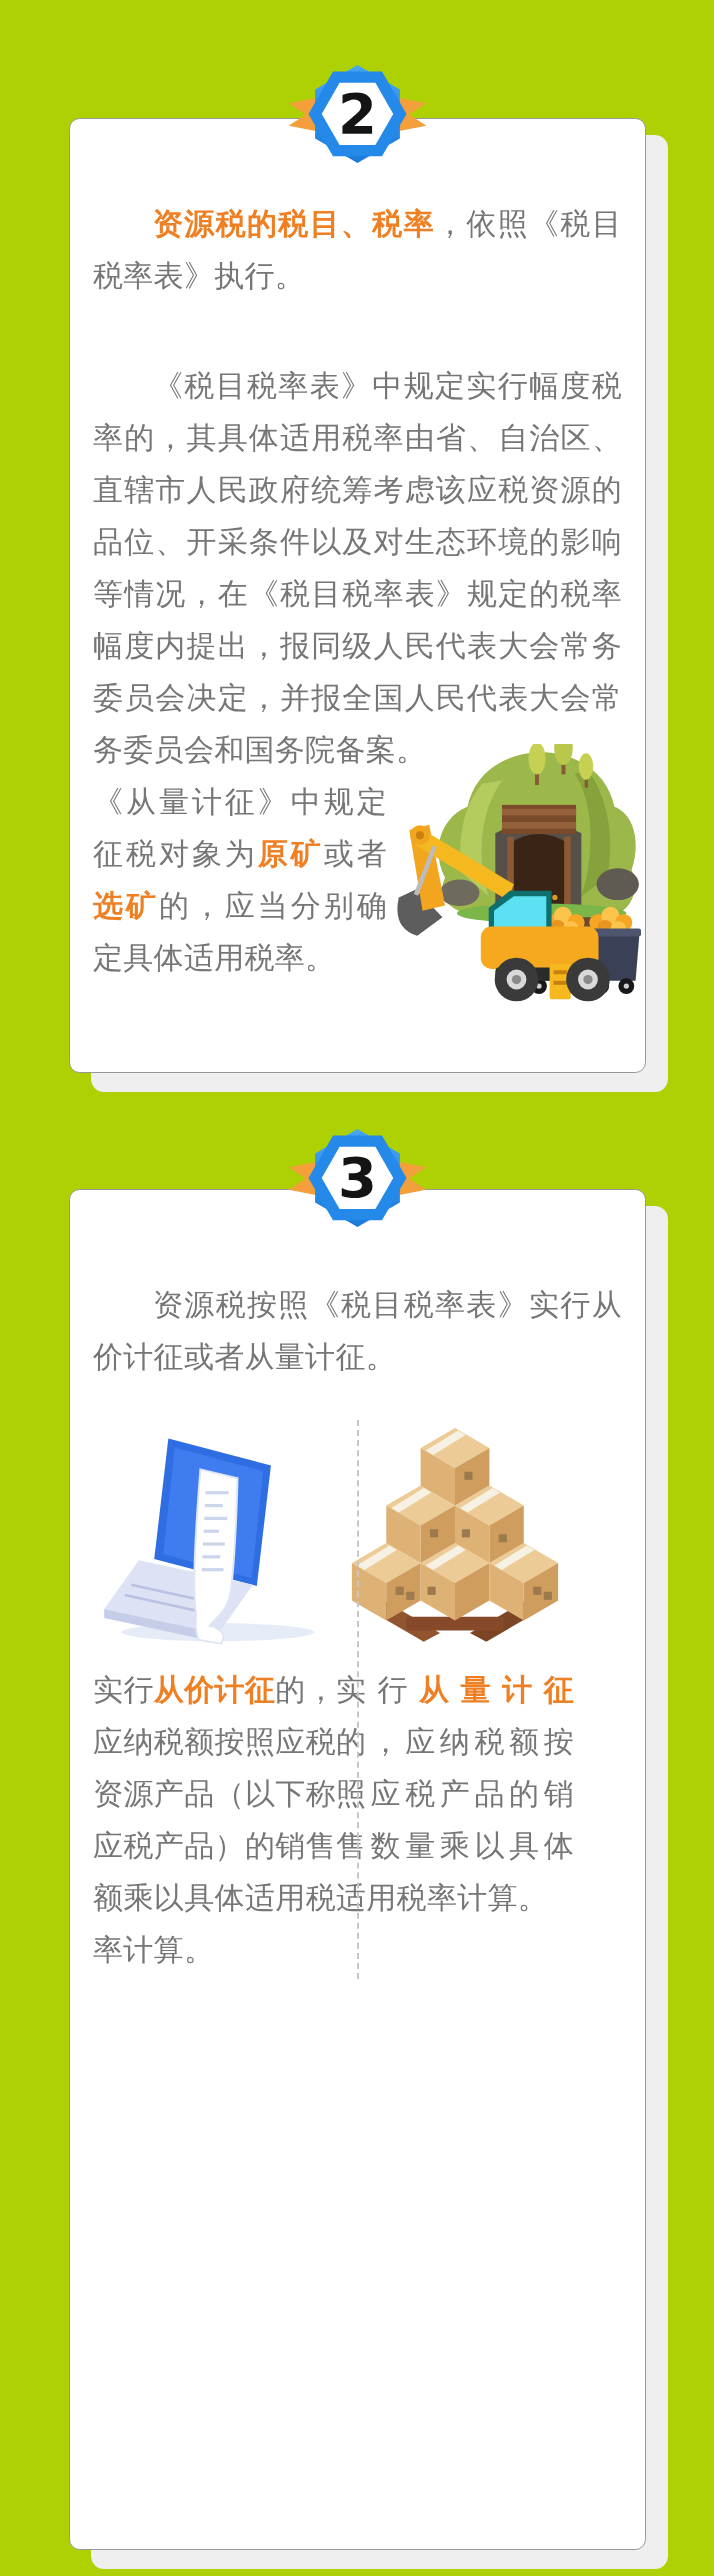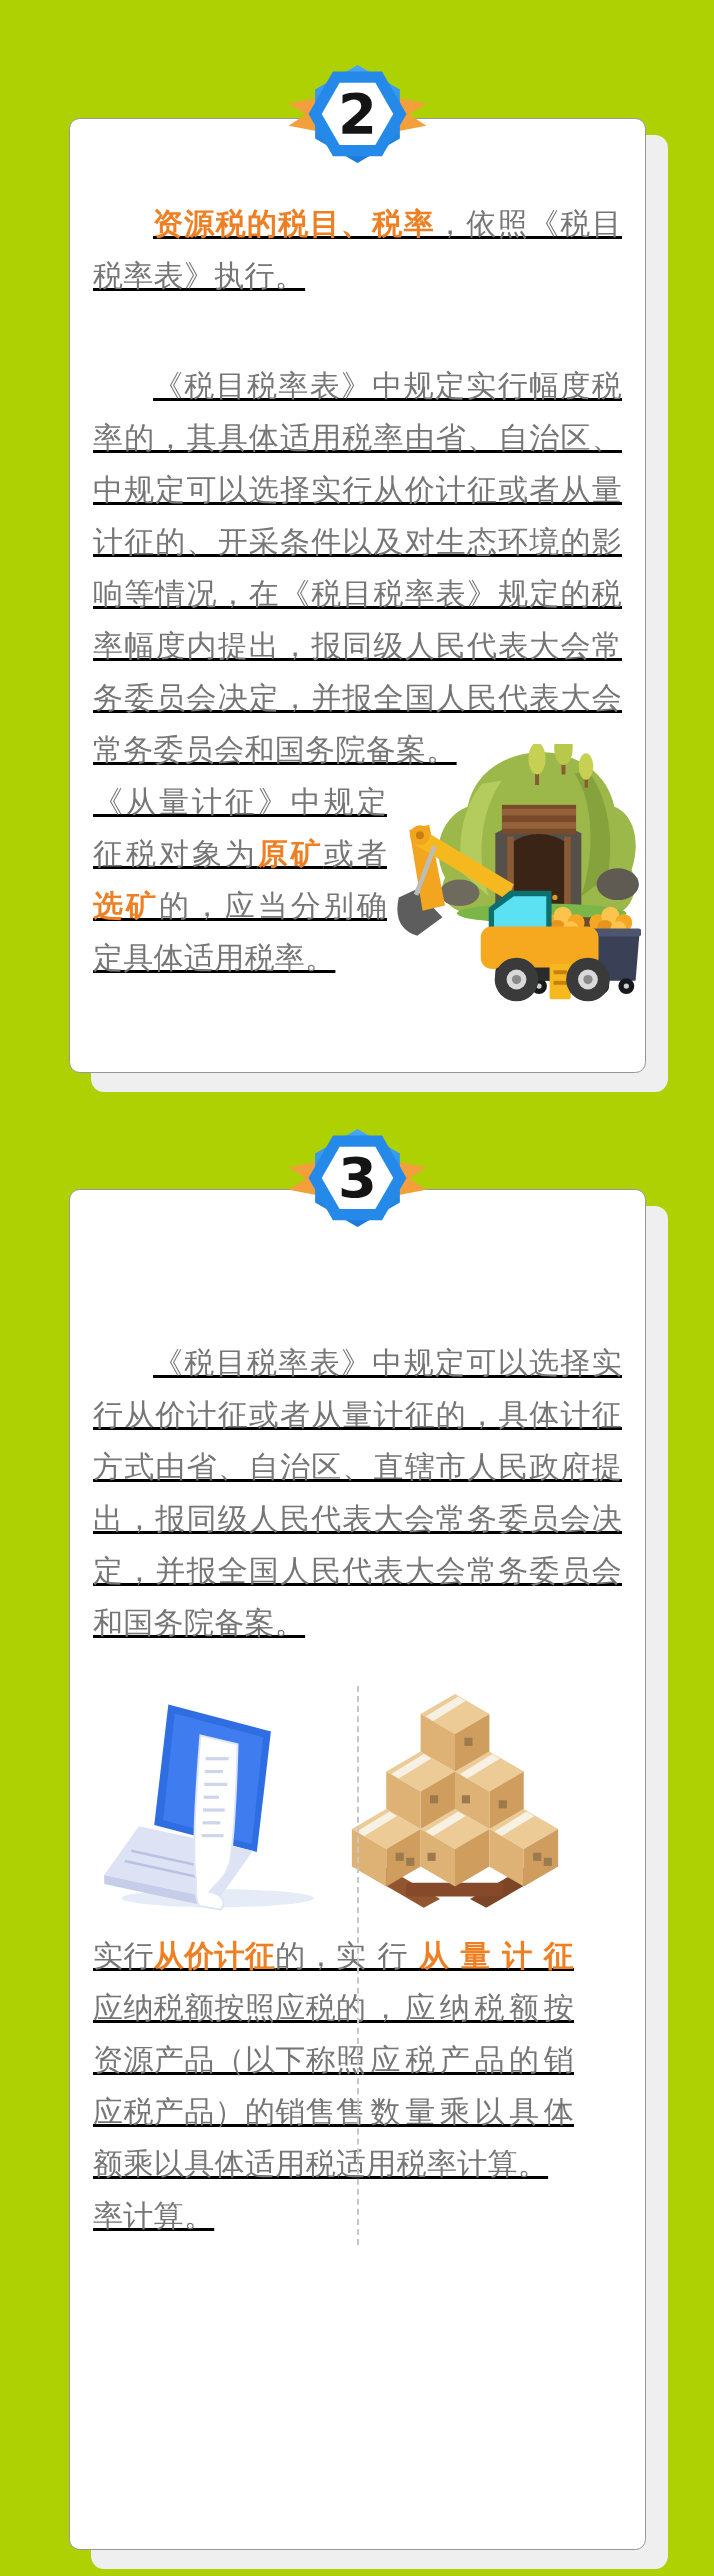--- a/index.html
+++ b/index.html
@@ -6,21 +6,20 @@
   body{
     width:714px;height:2576px;position:relative;overflow:hidden;
     background:#aed104;
     font-family:"Liberation Sans","DejaVu Sans",sans-serif;
   }
   .backing{position:absolute;background:#efefef;border-radius:13.2px;}
   .card{
     position:absolute;left:69px;width:577px;box-sizing:border-box;
     background:#ffffff;border:0.7px solid #979797;border-radius:10.6px;
     padding:79px 23px 0 23px;
-    text-decoration:underline;
   }
   .card1{top:118px;height:955px;}
   .card2{top:1189px;height:1361px;padding-top:89px;}
   .backing1{left:91px;top:135px;width:577px;height:957px;}
   .backing2{left:91px;top:1206px;width:577px;height:1363px;}
 
   .para{
     margin:0;font-size:30px;line-height:52px;color:#767676;
     text-align:justify;text-justify:inter-ideograph;
     letter-spacing:0.3px;
@@ -56,21 +55,21 @@
   .endpara{margin-top:60px;}
 </style>
 </head>
 <body>
 
 <div class="backing backing1"></div>
 
 <section class="card card1">
   <p class="para indent"><span class="hl">资源税的税目、税率</span><span>，依照《税目税率表》执行。</span></p>
 
-  <p class="para indent gap">《税目税率表》中规定实行幅度税率的，其具体适用税率由省、自治区、中规定可以选择实行从价计征或者从量计征的、开采条件以及对生态环境的影响等情况，在《税目税率表》规定的税率幅度内提出，报同级人民代表大会常务委员会决定，并报全国人民代表大会常务委员会和国务院备案。</p>
+  <p class="para indent gap">《税目税率表》中规定实行幅度税率的，其具体适用税率由省、自治区、直辖市人民政府统筹考虑该应税资源的品位、开采条件以及对生态环境的影响等情况，在《税目税率表》规定的税率幅度内提出，报同级人民代表大会常务委员会决定，并报全国人民代表大会常务委员会和国务院备案。</p>
 
   <p class="para p-wrap"><span>《从量计征》中规定征税对象为</span><span class="hl">原矿</span><span>或者</span><span class="hl">选矿</span><span>的，应当分别确定具体适用税率。</span></p>
 
   <div class="mine-illus">
     <svg viewBox="0 0 370 390" width="245" height="258">
 
       <path d="M215,12 C160,16 118,45 108,95 C68,110 52,162 74,202 C60,230 80,252 115,258 L330,258 C358,250 368,216 356,190 C370,150 360,106 330,95 C320,45 275,12 215,12 Z" fill="#9cb84a"></path>
       <path d="M130,60 C100,95 92,150 100,195 L140,230 C120,170 128,100 160,55 Z" fill="#b4cc5e"></path>
       <path d="M290,40 C320,80 330,140 320,200 L280,230 C300,170 300,90 270,45 Z" fill="#86a23c"></path>
       <ellipse cx="96" cy="225" rx="30" ry="20" fill="#6f6a5e"></ellipse>
@@ -162,22 +161,22 @@
     <polygon points="120,166 56,129 56,55 120,18 184,55 184,129" fill="url(#bl)"></polygon>
     <polygon points="194,92 157,156 83,156 46,92 83,28 157,28" fill="#2489e8"></polygon>
     <polygon points="174,92 147,139 93,139 66,92 93,45 147,45" fill="#ffffff"></polygon>
   </svg>
   <span class="num">2</span>
 </div>
 
 <div class="backing backing2"></div>
 
 <section class="card card2">
-
-  <p class="para indent gap">《税目税率表》中规定可以选择实行从价计征或者从量计征的，具体计征方式由省、自治区、直辖市人民政府提出，报同级人民代表大会常务委员会决定，并报全国人民代表大会常务委员会和国务院备案。</p>
+  <p class="para indent">资源税按照《税目税率表》实行从价计征或者从量计征。</p>
+
 
   <div class="columns">
     <div class="col-left">
       <div class="illus-box">
         <svg viewBox="0 0 360 340" width="231" height="218">
           <ellipse cx="185" cy="320" rx="150" ry="14" fill="#e6ebf8"></ellipse>
           <polygon points="108,18 268,60 246,248 86,206" fill="#2f6ee2"></polygon>
           <polygon points="118,32 256,69 238,236 100,198" fill="#3f7cf0"></polygon>
           <polygon points="62,208 240,246 186,322 8,284" fill="#dde3f5"></polygon>
           <polygon points="8,284 186,322 186,336 8,298" fill="#c6cde9"></polygon>

